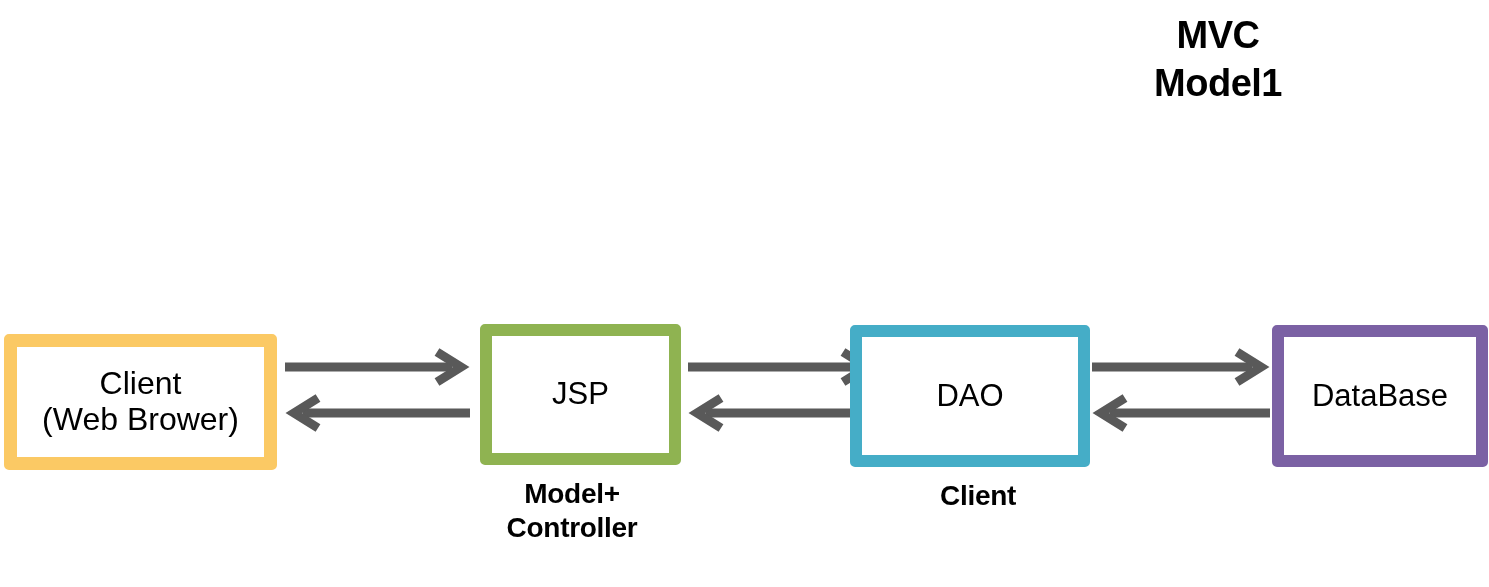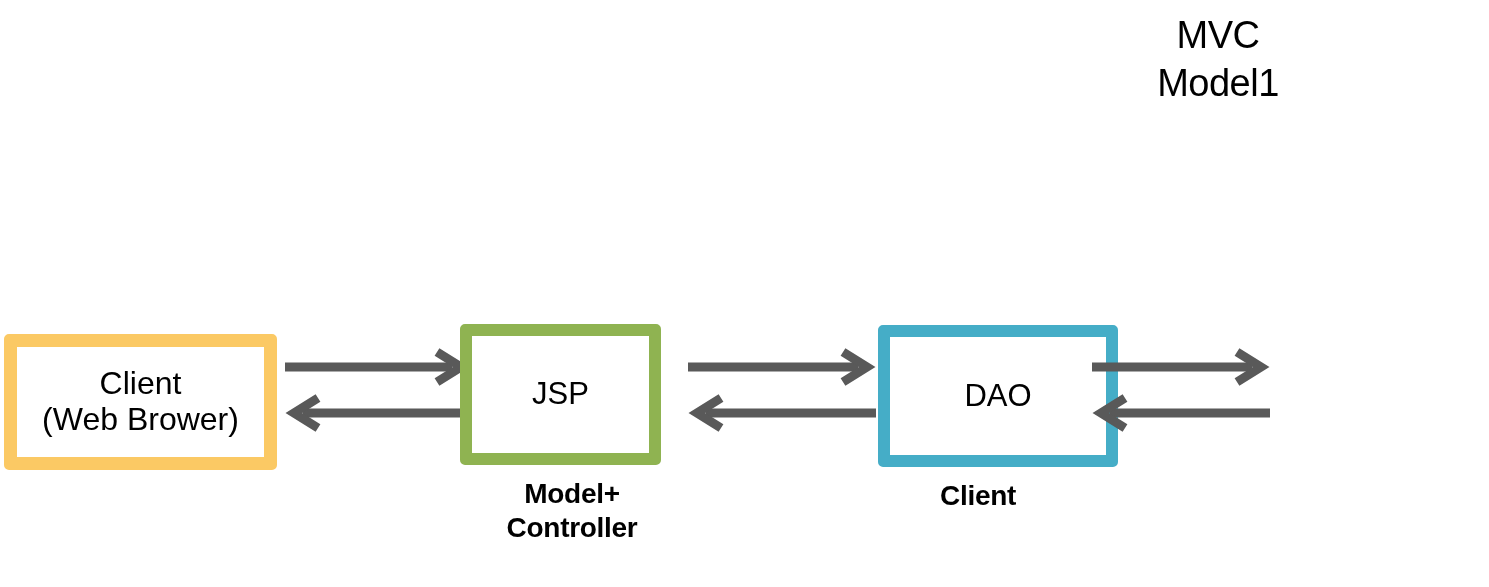--- a/index.html
+++ b/index.html
@@ -18,21 +18,21 @@
     overflow: hidden;
   }
 
   
   .diagram-title {
     position: absolute;
     left: 1088px;
     top: 12px;
     width: 260px;
     text-align: center;
-    font-weight: normal;
+    font-weight: bold;
     font-size: 38px;
     line-height: 1.26;
     color: #000000;
     letter-spacing: -0.5px;
     white-space: pre-line;
   }
 
   
   .node {
     position: absolute;
@@ -53,29 +53,29 @@
 
   #node-client {
     left: 4px;  top: 334px;
     width: 273px; height: 136px;
     border-width: 13px;
     border-color: #fbc964;
   }
   #node-client .node-label { font-size: 32px; }
 
   #node-jsp {
-    left: 460px; top: 324px;
+    left: 480px; top: 324px;
     width: 201px; height: 141px;
     border-width: 12px;
     border-color: #8fb351;
   }
   #node-jsp .node-label { font-size: 31px; }
 
   #node-dao {
-    left: 878px; top: 325px;
+    left: 850px; top: 325px;
     width: 240px; height: 142px;
     border-width: 12px;
     border-color: #45adc7;
   }
   #node-dao .node-label { font-size: 31px; }
 
   #node-database {
     left: 1272px; top: 325px;
     width: 216px; height: 142px;
     border-width: 12px;
@@ -166,14 +166,17 @@
         <line x1="0" y1="17" x2="160" y2="17" stroke="#595959" stroke-width="9"></line>
         <polyline points="145,2 169,17 145,32" fill="none" stroke="#595959" stroke-width="9" stroke-linecap="butt" stroke-linejoin="miter"></polyline>
       </g>
       <g>
         <line x1="18" y1="63" x2="178" y2="63" stroke="#595959" stroke-width="9"></line>
         <polyline points="33,48 9,63 33,78" fill="none" stroke="#595959" stroke-width="9" stroke-linecap="butt" stroke-linejoin="miter"></polyline>
       </g>
     </svg>
   </div>
 
+  <div class="node" id="node-database">
+    <div class="node-label">DataBase</div>
+  </div>
 
 </div>
 
 </body></html>

